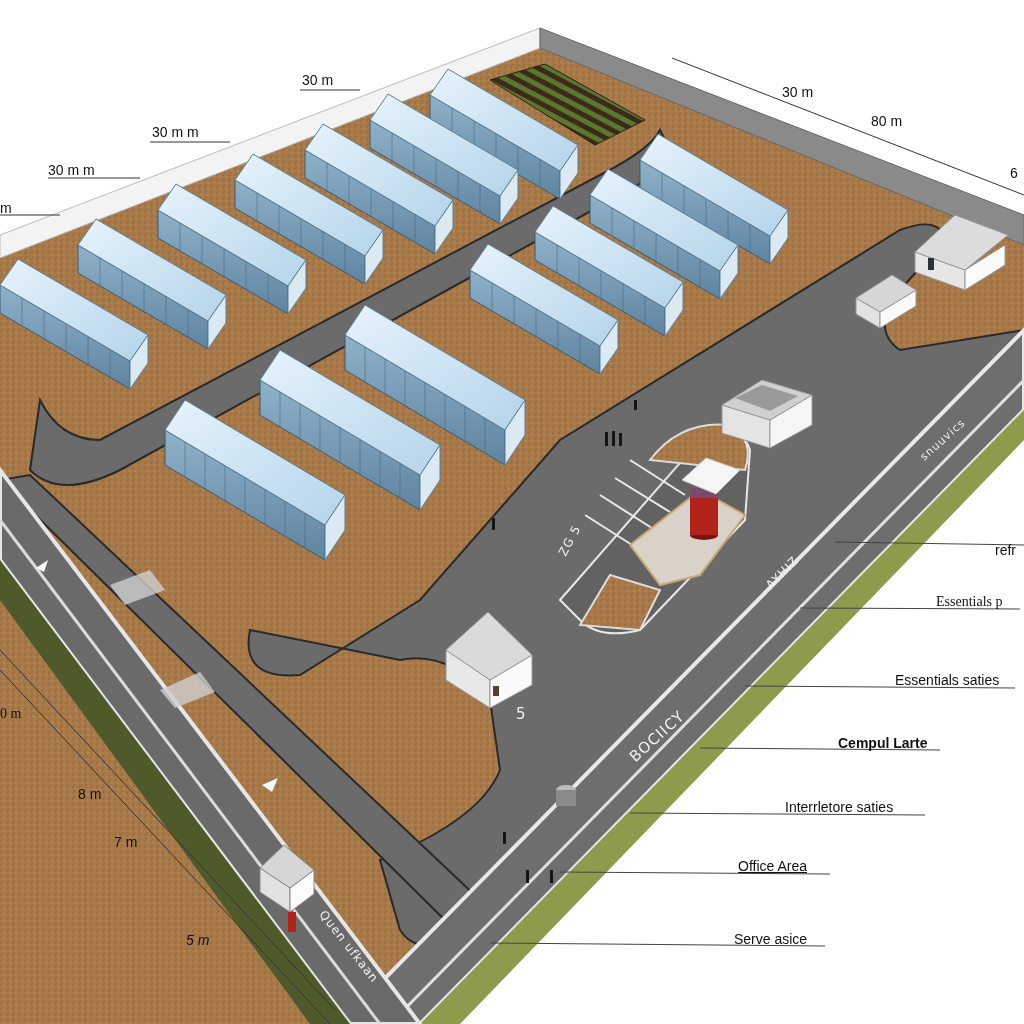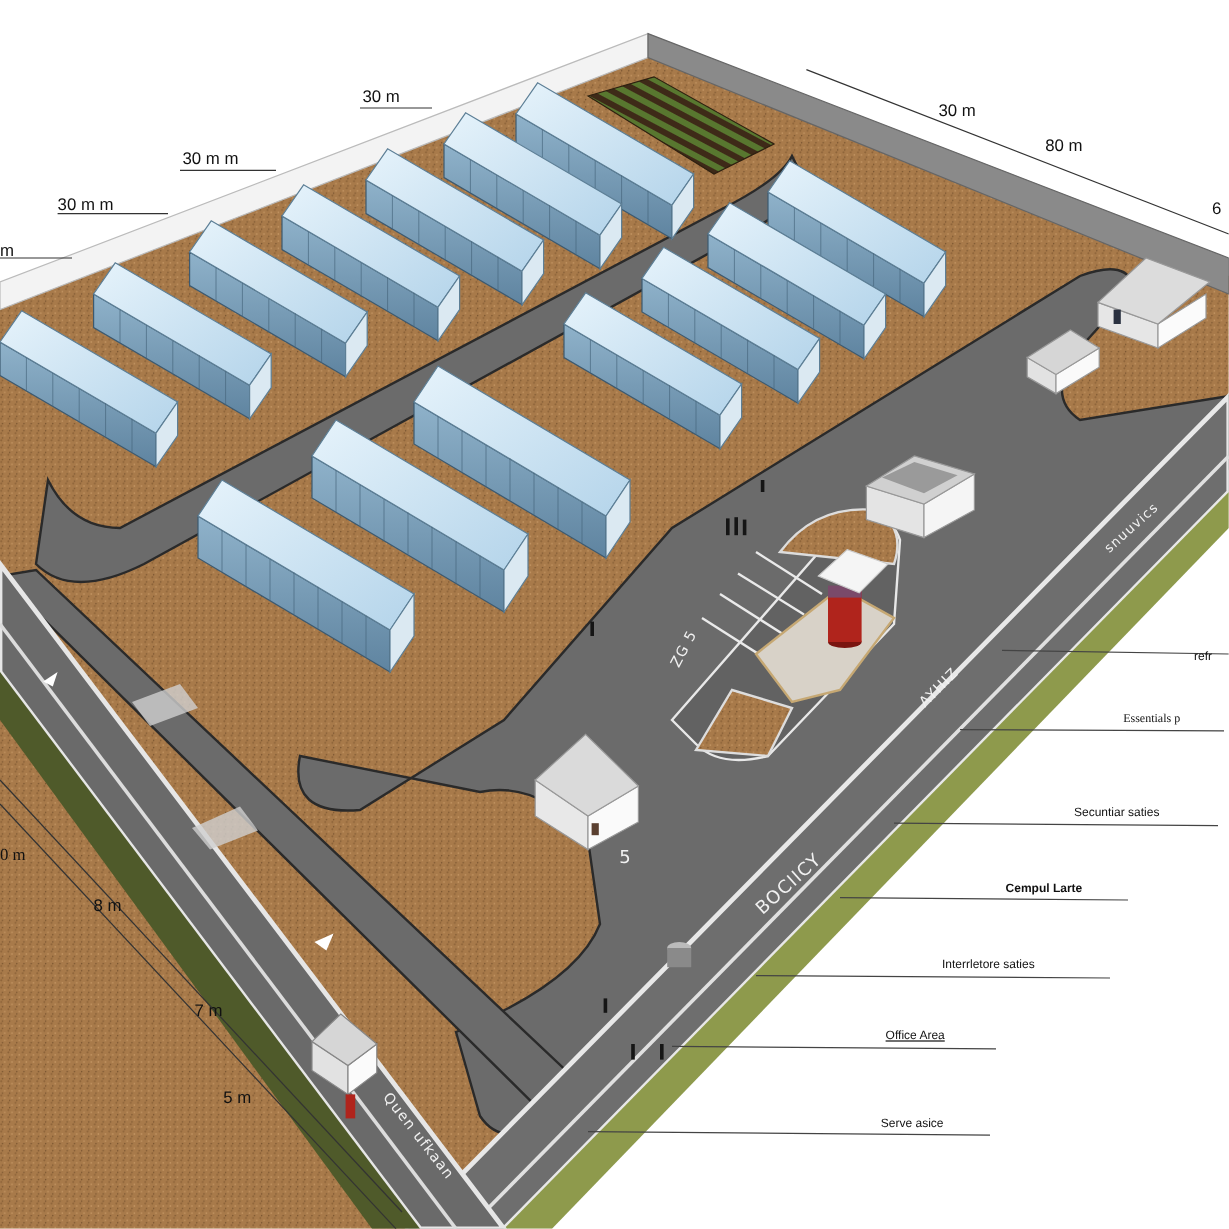--- a/index.html
+++ b/index.html
@@ -2,21 +2,21 @@
 <html><head>
 <meta charset="utf-8">
 <style>
   html, body { margin: 0; padding: 0; background: #ffffff; }
   body { width: 1024px; height: 1024px; overflow: hidden; position: relative;
          font-family: "Liberation Sans", sans-serif; }
   #scene { position: absolute; left: 0; top: 0; width: 1024px; height: 1024px; }
   .lbl { position: absolute; font-family: "Liberation Sans", sans-serif; color: #111;
          white-space: nowrap; }
   .dim { font-size: 14px; }
-  .callout { font-size: 10px; }
+  .callout { font-size: 14px; }
   .road-text { position: absolute; font-family: "DejaVu Sans", sans-serif; color: #f1f1f1;
                font-size: 14px; letter-spacing: 1px; white-space: nowrap; transform-origin: left center; }
 </style>
 </head>
 <body>
 
 <svg id="scene" viewBox="0 0 1024 1024" xmlns="http://www.w3.org/2000/svg">
   <defs>
     <pattern id="soilTex" width="6" height="6" patternUnits="userSpaceOnUse">
       <rect width="6" height="6" fill="#a87a4a"></rect>
@@ -208,27 +208,27 @@
 </svg>
 
 <div class="lbl dim" style="left:302px;top:72px;">30 m</div>
 <div class="lbl dim" style="left:152px;top:124px;">30 m m</div>
 <div class="lbl dim" style="left:48px;top:162px;">30 m m</div>
 <div class="lbl dim" style="left:0px;top:200px;">m</div>
 <div class="lbl dim" style="left:782px;top:84px;">30 m</div>
 <div class="lbl dim" style="left:847px;top:113px;margin-left:24px;">80 m</div>
 <div class="lbl dim" style="left:1010px;top:165px;">6</div>
 <div class="lbl dim" style="left:0px;top:706px;font-family:Liberation Serif, serif;">0 m</div>
-<div class="lbl dim" style="left:78px;top:746px;">8 m</div>
-<div class="lbl dim" style="left:114px;top:834px;margin-left:48px;">7 m</div>
-<div class="lbl dim" style="left:186px;top:906px;">5 m</div>
+<div class="lbl dim" style="left:78px;top:786px;">8 m</div>
+<div class="lbl dim" style="left:114px;top:834px;">7 m</div>
+<div class="lbl dim" style="left:186px;top:932px;font-style:italic;">5 m</div>
 
 <div class="lbl callout" style="left:995px;top:542px;">refr</div>
 <div class="lbl callout" style="left:936px;top:594px;font-family:Liberation Serif, serif;">Essentials p</div>
-<div class="lbl callout" style="left:895px;top:672px;">Secuntiar saties</div>
+<div class="lbl callout" style="left:895px;top:672px;">Essentials saties</div>
 <div class="lbl callout" style="left:838px;top:735px;font-weight:bold;">Cempul Larte</div>
 <div class="lbl callout" style="left:785px;top:799px;">Interrletore saties</div>
 <div class="lbl callout" style="left:738px;top:858px;text-decoration:underline;">Office Area</div>
 <div class="lbl callout" style="left:734px;top:931px;">Serve asice</div>
 
 <div class="road-text" style="left:922px;top:452px;transform:rotate(-42deg);font-size:11px;">snuuvics</div>
 <div class="road-text" style="left:768px;top:580px;transform:rotate(-45deg);font-size:12px;">AYHIZ</div>
 <div class="road-text" style="left:632px;top:750px;transform:rotate(-42deg);font-size:15px;">BOCIICY</div>
 <div class="road-text" style="left:516px;top:705px;font-size:15px;">5</div>
 <div class="road-text" style="left:562px;top:548px;transform:rotate(-62deg);font-size:12px;">ZG 5</div>

